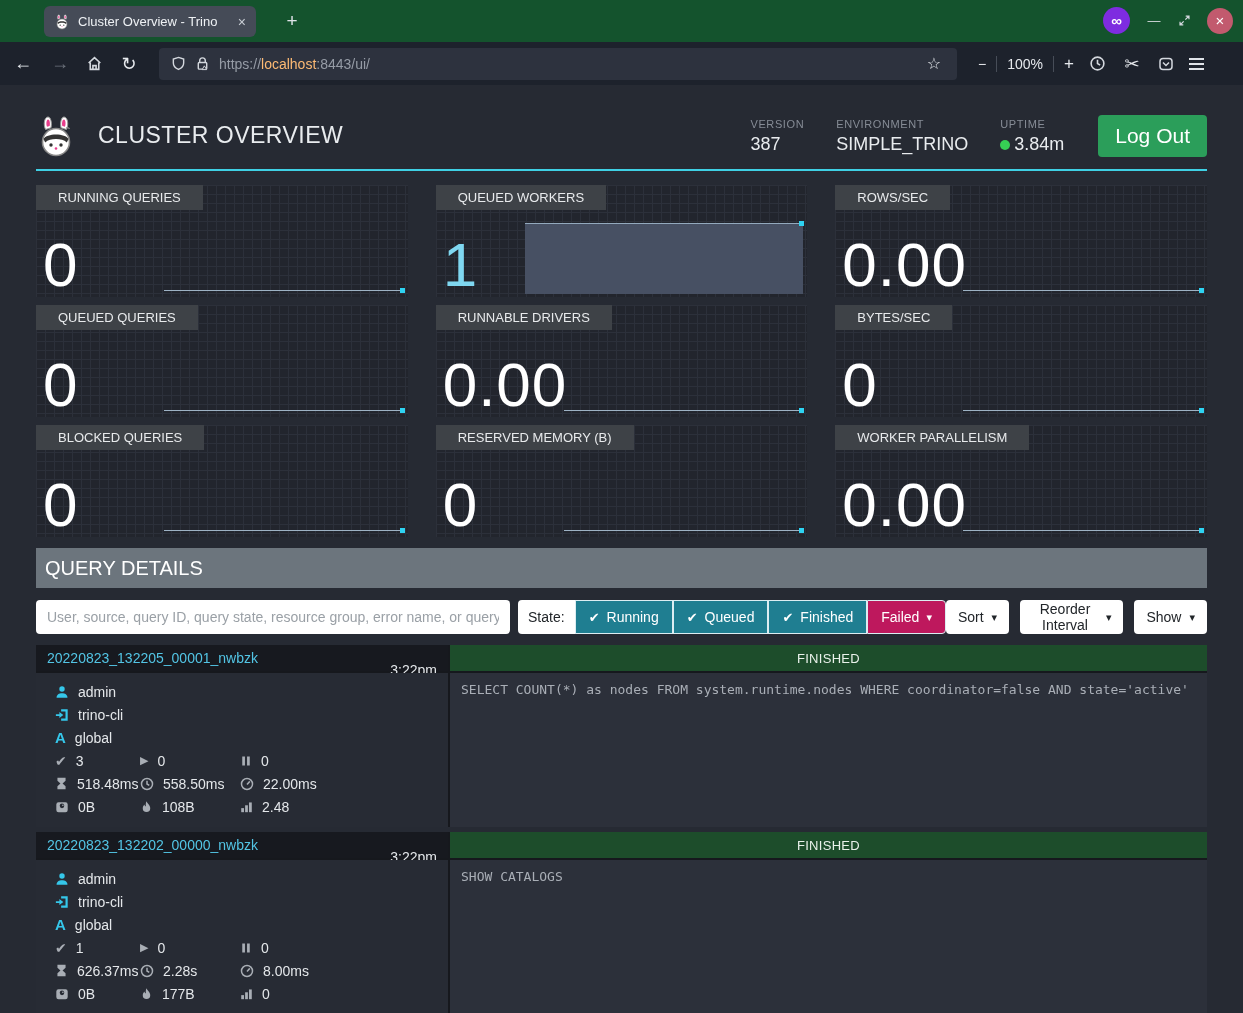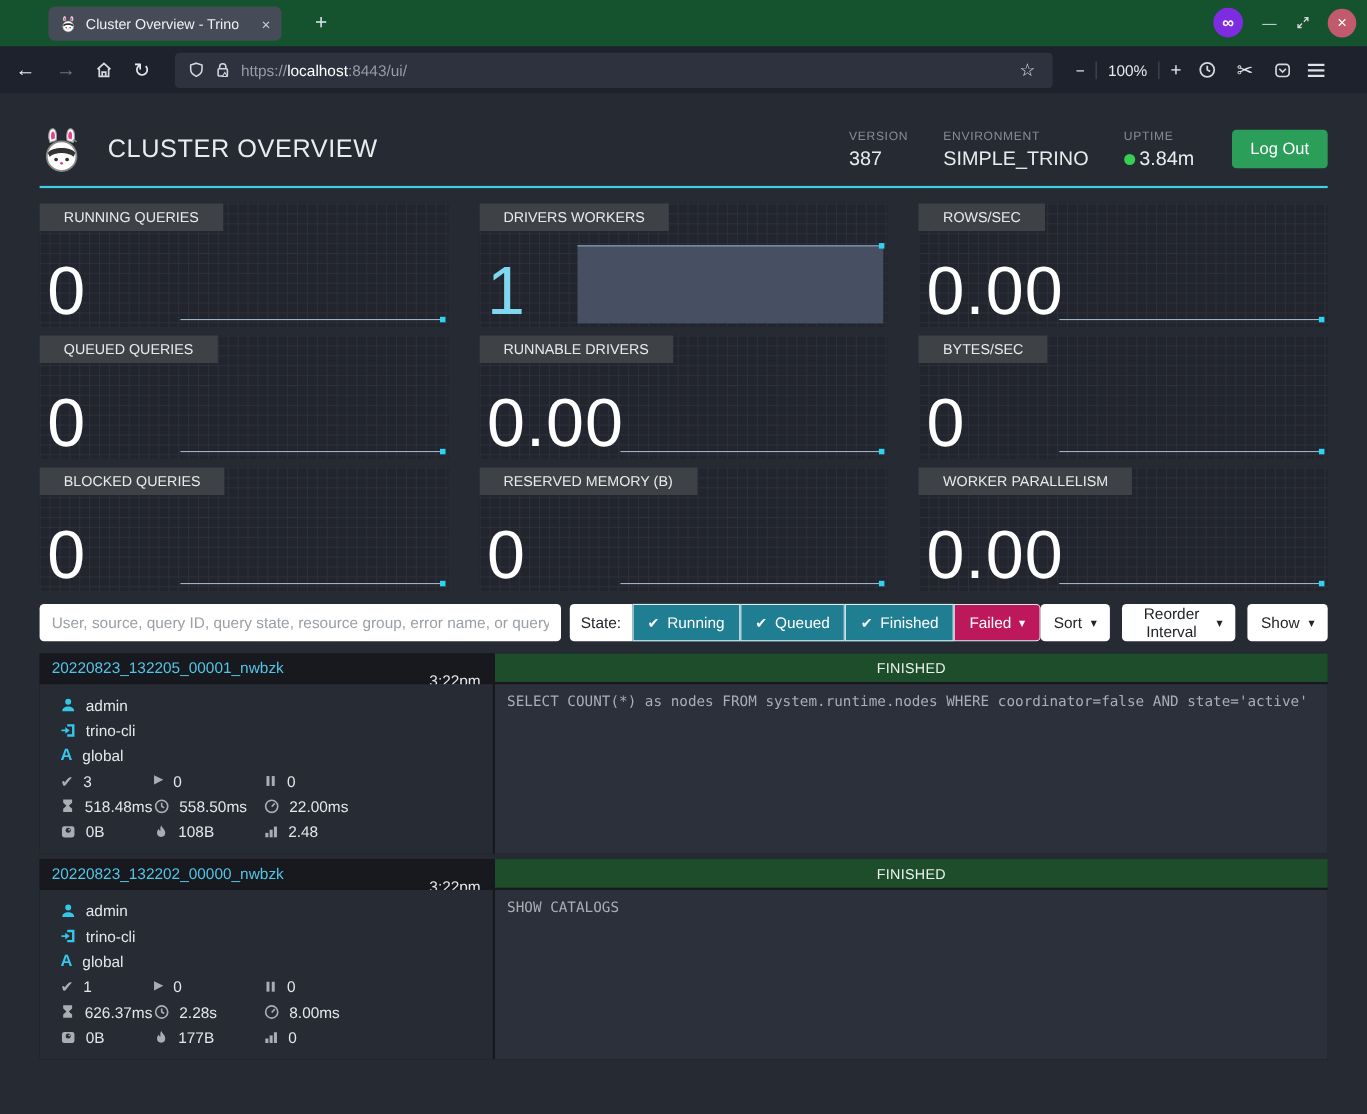--- a/index.html
+++ b/index.html
@@ -21,38 +21,38 @@
   .win-min { color:#d8dbe0; font-size:13px; width:16px; text-align:center; }
   .win-close { width:26px; height:26px; border-radius:50%; background:#c25a6e; color:#fff;
                display:flex; align-items:center; justify-content:center; font-size:15px; }
 
   .navbar { height:43px; background:#1d222c; display:flex; align-items:center; padding:0 12px; gap:15px; }
   .nav-ic { color:#e6e9ed; font-size:18px; width:22px; text-align:center; }
   .nav-ic.dim { color:#6d737d; }
   .urlbar { width:798px; height:32px; background:#2d323e; border-radius:4px; display:flex;
             align-items:center; gap:9px; padding:0 12px; font-size:14px; margin-left:4px; }
   .url-text { color:#969ca6; }
-  .url-host { color:#ffffff; }
+  .url-host { color:#fdba74; }
   .zoomctl { display:flex; align-items:center; gap:10px; color:#e6e9ed; font-size:14px; margin-left:6px; }
   .zsep { width:1px; height:16px; background:#474d58; }
   .hamburger { display:flex; flex-direction:column; gap:3px; }
   .hamburger div { width:15px; height:2px; background:#dfe3e8; }
   svg.line-ic { stroke:#d4d8de; fill:none; stroke-width:1.5; }
 
   
   .content { width:1171px; margin:0 36px; }
   .trino-header { display:flex; align-items:center; padding:17px 0 0 0; height:86px;
                   border-bottom:2px solid #3fd0e4; }
   .page-title { color:#e9ecef; font-size:23px; letter-spacing:0.5px; margin-left:22px; }
   .hinfo-group { margin-left:auto; display:flex; gap:32px; align-items:flex-start; padding-top:2px; }
   .hinfo .lbl { color:#868c96; font-size:11px; letter-spacing:0.6px; margin-bottom:4px; }
   .hinfo .val { color:#e9ecef; font-size:18px; display:flex; align-items:center; }
   .updot { width:10px; height:10px; border-radius:50%; background:#36cf54; margin-right:4px; }
   .logout { margin-left:34px; background:#2b9e5a; color:#fff; border:none; border-radius:4px;
-            font-size:15px; padding:9px 17px; font-family:inherit; }
+            font-size:21px; padding:9px 17px; font-family:inherit; }
 
   
   .tiles { margin-top:14px; display:grid; grid-template-columns:repeat(3,1fr); gap:8px 28px; }
   .tile { position:relative; height:112px; background-color:#22252d;
           background-image:linear-gradient(#2c303a 1px, transparent 1px),
                            linear-gradient(90deg,#2c303a 1px, transparent 1px);
           background-size:9px 9px; }
   .tile-label { position:absolute; top:0; left:0; background:#3e4247; color:#e8eaec;
                 font-size:13px; padding:5px 22px; }
   .tile-value { position:absolute; left:7px; bottom:0; color:#fff; font-size:62px; line-height:1.05;
@@ -220,21 +220,21 @@
   <div class="tile">
     <div class="tile-label">RUNNING QUERIES</div>
     <div class="tile-value">0</div>
 
     <div class="spark-line">
           <span class="spark-dot"></span>
         </div>
   </div>
 
   <div class="tile filled">
-    <div class="tile-label">DRIVERS WORKERS</div>
+    <div class="tile-label">QUEUED WORKERS</div>
     <div class="tile-value accent">1</div>
     <div class="spark-fill">
           <span class="spark-dot"></span>
         </div>
 
   </div>
 
   <div class="tile">
     <div class="tile-label">ROWS/SEC</div>
     <div class="tile-value">0.00</div>
@@ -292,20 +292,21 @@
   <div class="tile">
     <div class="tile-label">WORKER PARALLELISM</div>
     <div class="tile-value">0.00</div>
 
     <div class="spark-line">
           <span class="spark-dot"></span>
         </div>
   </div>
 </div>
 
+  <div class="qd-bar">QUERY DETAILS</div>
 
   <div class="filter-row">
     <input class="search" placeholder="User, source, query ID, query state, resource group, error name, or query text" style="">
     <div class="state-wrap">
       <div class="state-label">State:</div>
       <span id="state-group" style="display:flex;">
   <button class="state-btn">
     <span class="chk">✔</span>
     <span>Running</span>
   </button>

